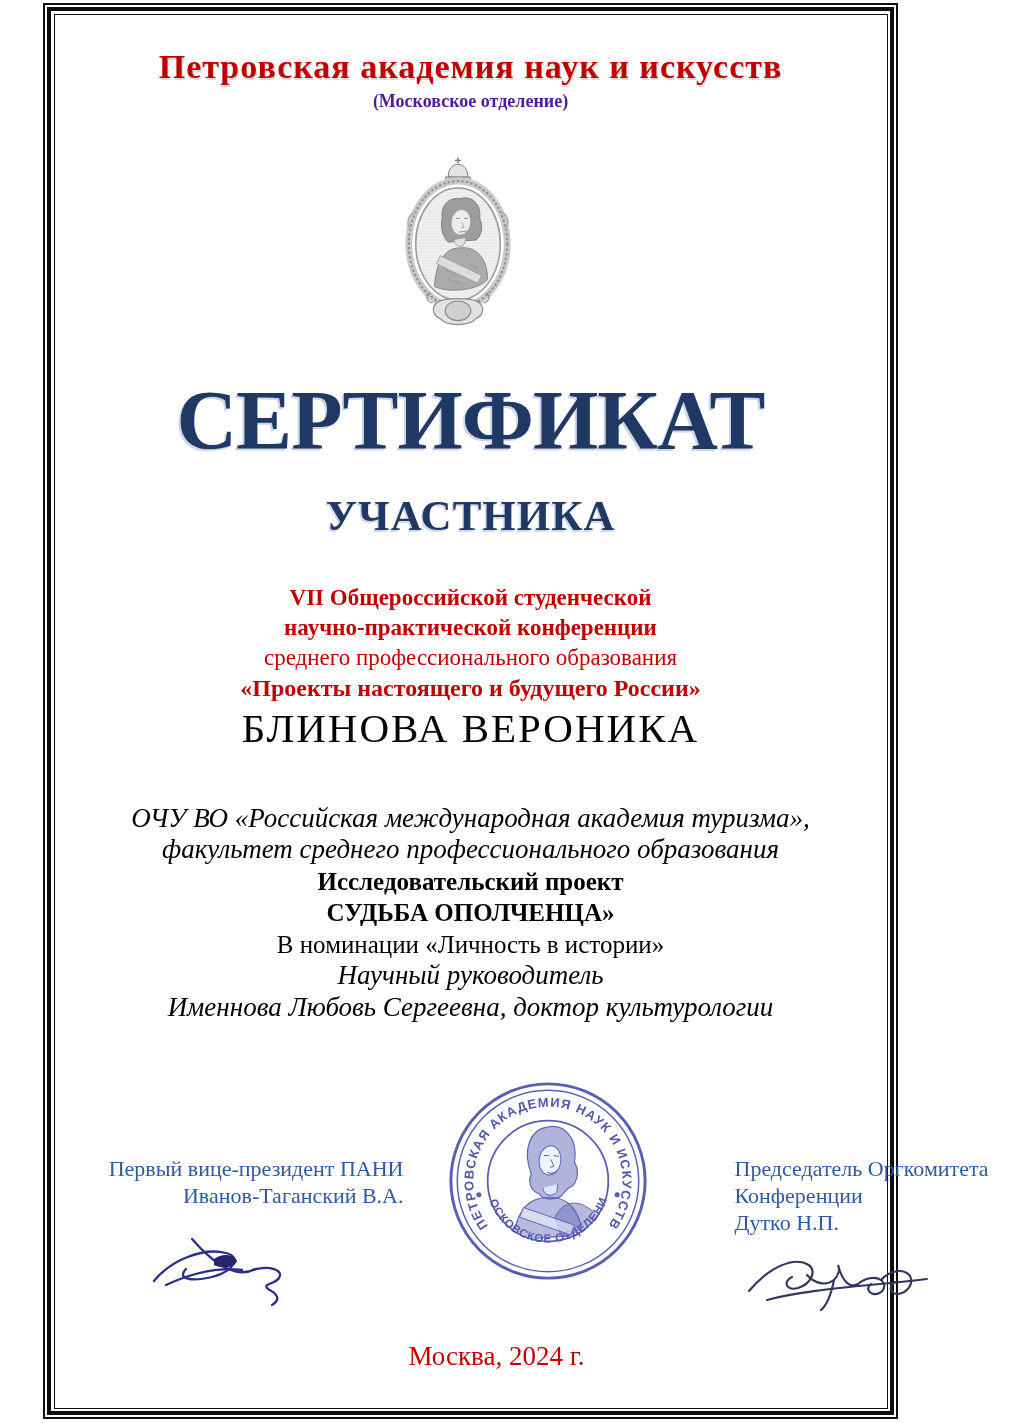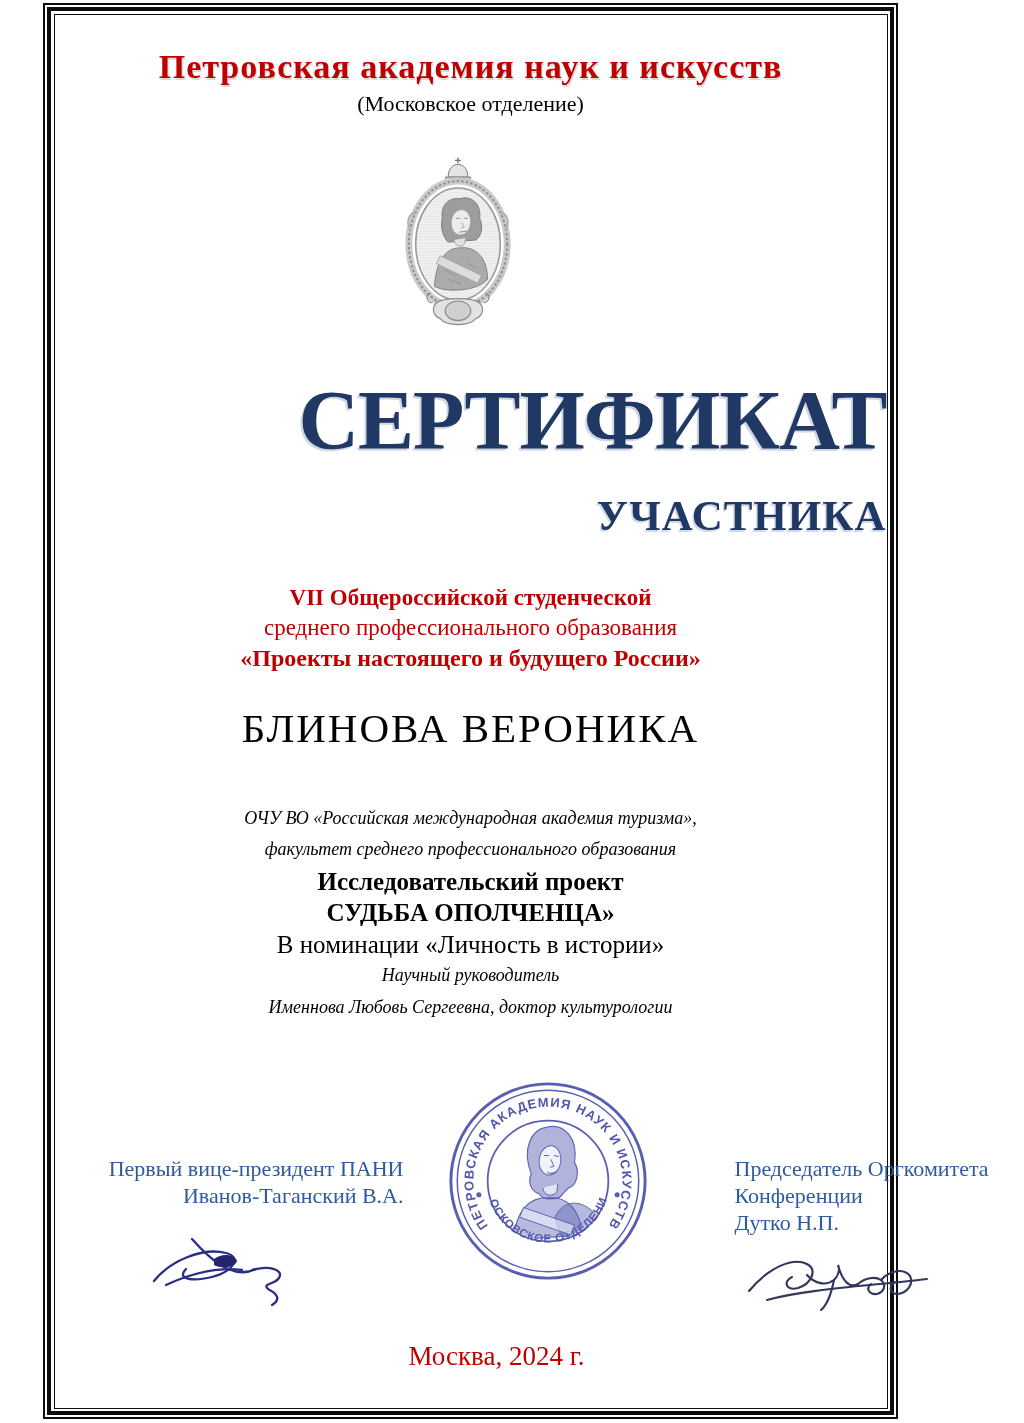--- a/index.html
+++ b/index.html
@@ -11,37 +11,37 @@
   .frame-outer{position:absolute;left:43px;top:3px;width:855px;height:1416px;
     border:2px solid #0d0d0d;box-sizing:border-box;padding-left:33px;}
   .frame-mid{position:absolute;inset:2px;border:4.5px solid #0d0d0d;}
   .frame-inner{position:absolute;inset:2.5px;border:1.5px solid #0d0d0d;}
   .content{position:absolute;inset:0;}
 
   .abs{position:absolute;left:0;right:0;text-align:center;}
 
   .org-name{top:33px;font-size:34px;font-weight:bold;color:#c00000;letter-spacing:1px;
     text-shadow:1px 1.5px 0 rgba(130,130,130,.30);}
-  .org-branch{top:76px;font-size:22px;color:#000000;}
+  .org-branch{top:76px;font-size:18px;color:#4c1d95;font-weight:bold;}
 
   .emblem{position:absolute;top:138px;left:50%;margin-left:-72px;}
 
   .cert-title{top:364px;font-size:84px;font-weight:bold;color:#1f3864;letter-spacing:-1px;
-    line-height:1;text-shadow:-2px 2px 0 rgba(168,178,203,.55);text-align:right;}
+    line-height:1;text-shadow:-2px 2px 0 rgba(168,178,203,.55);}
   .cert-subtitle{top:479px;font-size:43px;font-weight:bold;color:#1f3864;letter-spacing:1px;
-    line-height:1;text-shadow:-1.5px 1.5px 0 rgba(168,178,203,.5);text-align:right;}
+    line-height:1;text-shadow:-1.5px 1.5px 0 rgba(168,178,203,.5);}
 
   .conference{top:551px;color:#c00000;font-size:23px;line-height:30px;margin-top:17px;}
   .conference .b{font-weight:bold;}
   .conference .l4{font-size:24px;}
 
   .recipient{top:693px;font-size:41px;letter-spacing:2px;color:#000;line-height:1;}
 
   .details{top:788px;color:#000;font-size:25px;line-height:31.5px;}
-  .details .it{font-style:italic;font-size:18px;}
+  .details .it{font-style:italic;font-size:27px;}
   .details .bd{font-weight:bold;}
 
   .signer{position:absolute;font-size:22px;line-height:27px;color:#2e5aa0;}
   .signer-left{top:1140px;left:4px;width:345px;text-align:right;}
   .signer-right{top:1140px;left:680px;width:300px;text-align:left;}
 
   .stamp{position:absolute;left:390px;top:1063px;opacity:.92;}
   .sig{position:absolute;}
   .sig-left{left:85px;top:1208px;}
   .sig-right{left:686px;top:1222px;}
@@ -98,20 +98,21 @@
                 <path d="M34,152 C28,150 26,144 32,142 M86,152 C92,150 94,144 88,142" fill="none"></path>
               </g>
             </svg>
           </div>
 
           <div class="abs cert-title">СЕРТИФИКАТ</div>
           <div class="abs cert-subtitle">УЧАСТНИКА</div>
 
           <div class="abs conference">
             <div class="b">VII Общероссийской студенческой</div>
+            <div class="b">научно-практической конференции</div>
             <div>среднего профессионального образования</div>
             <div class="b l4">«Проекты настоящего и будущего России»</div>
           </div>
 
           <div class="abs recipient">БЛИНОВА ВЕРОНИКА</div>
 
           <div class="abs details">
             <div class="it">ОЧУ ВО «Российская международная академия туризма»,</div>
             <div class="it">факультет среднего профессионального образования</div>
             <div class="bd">Исследовательский проект</div>

